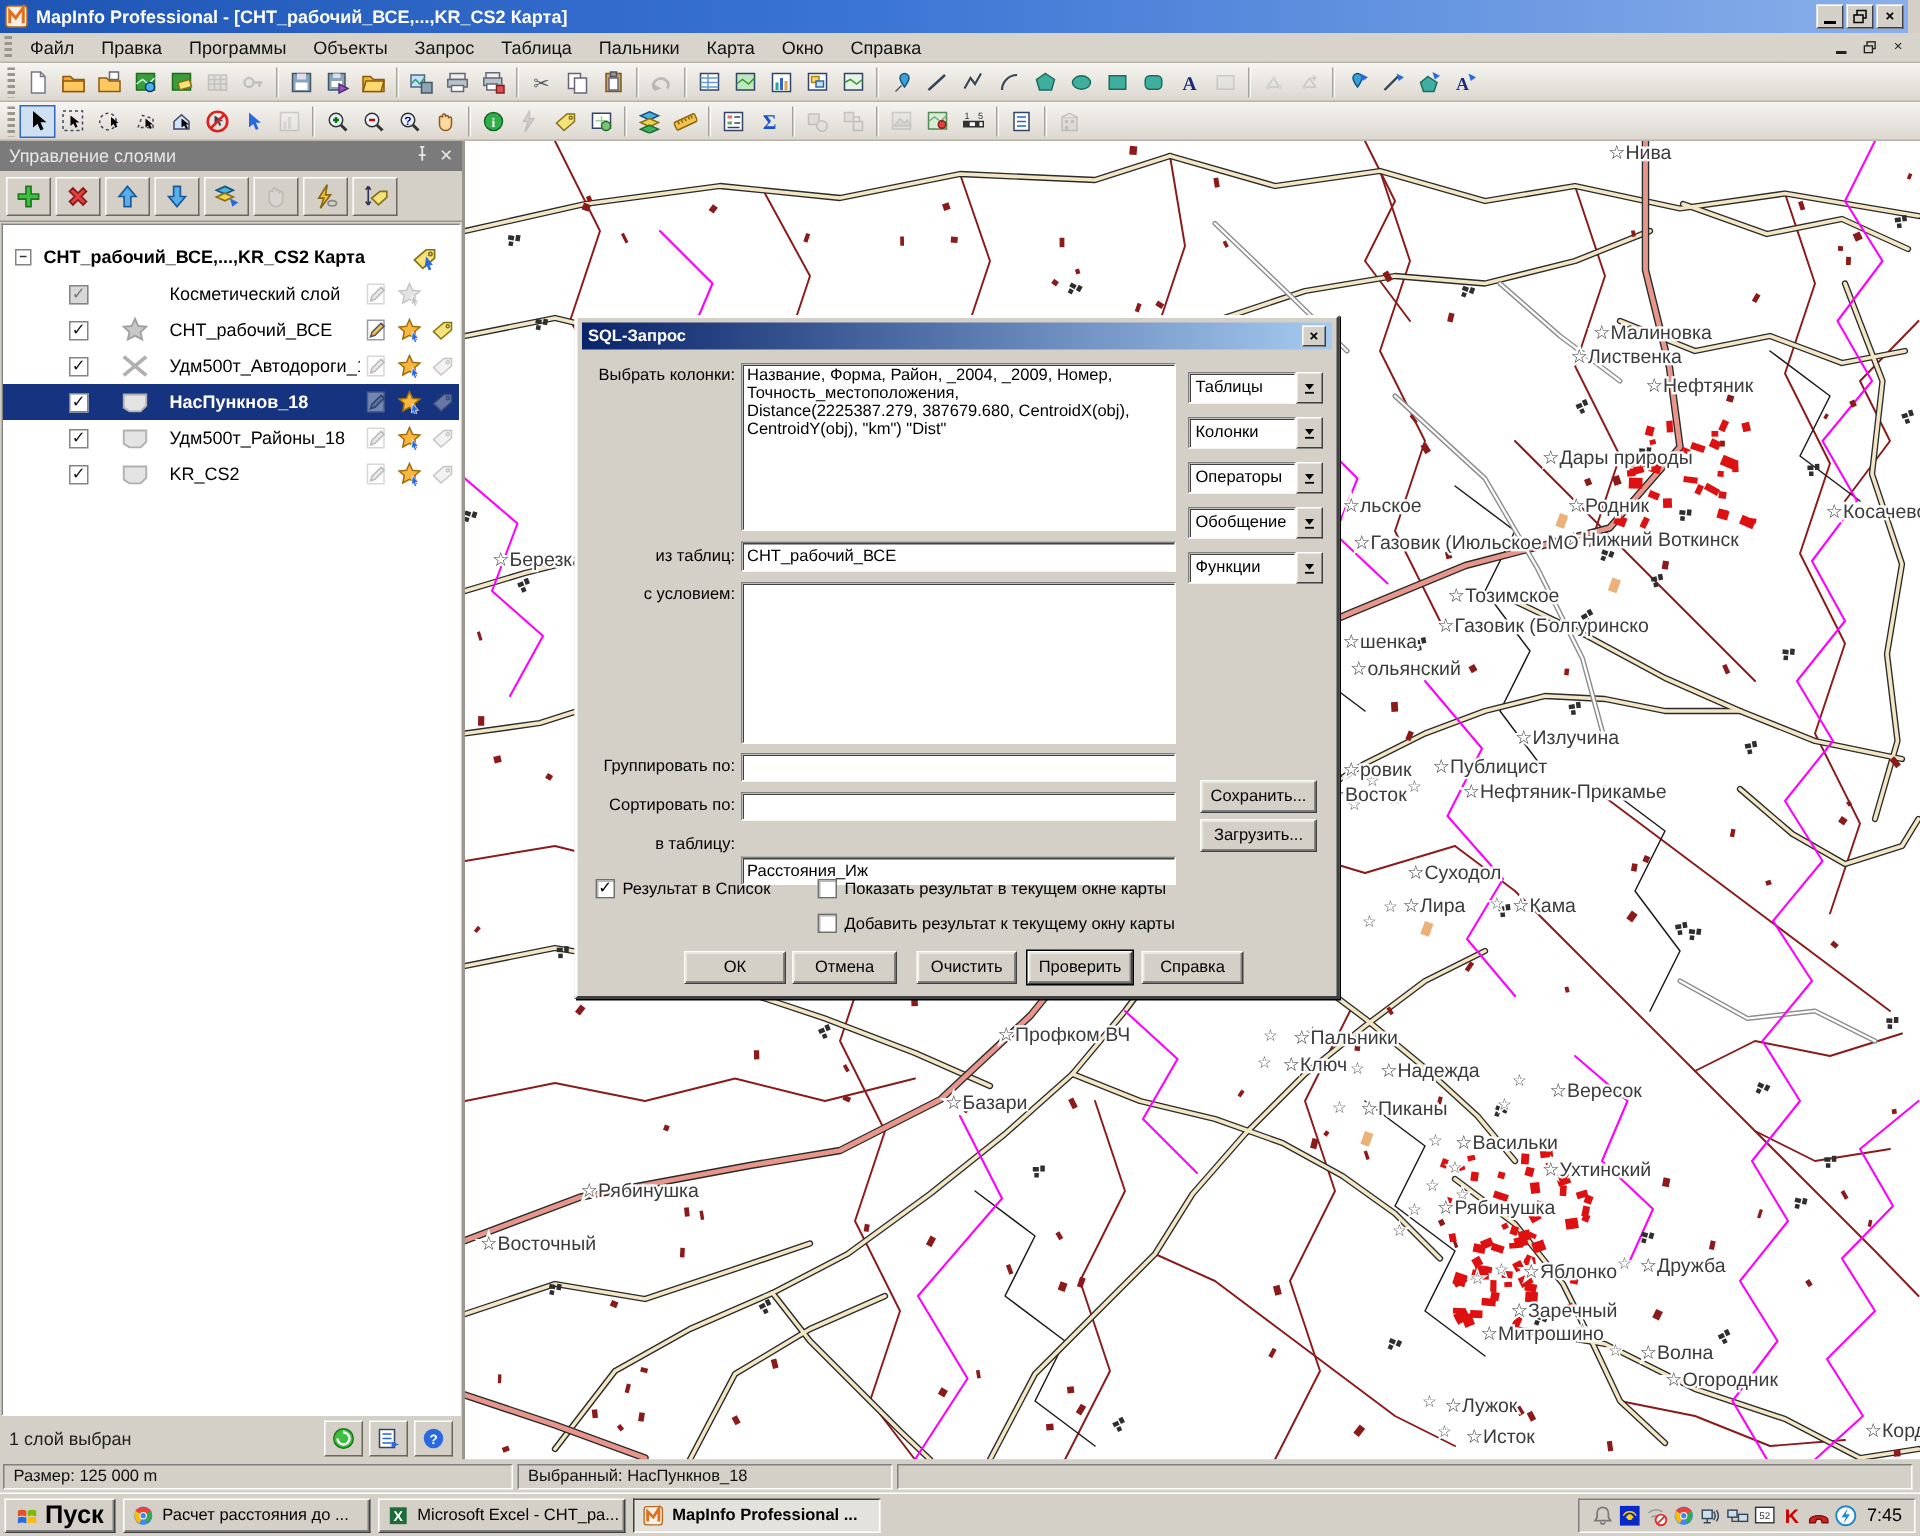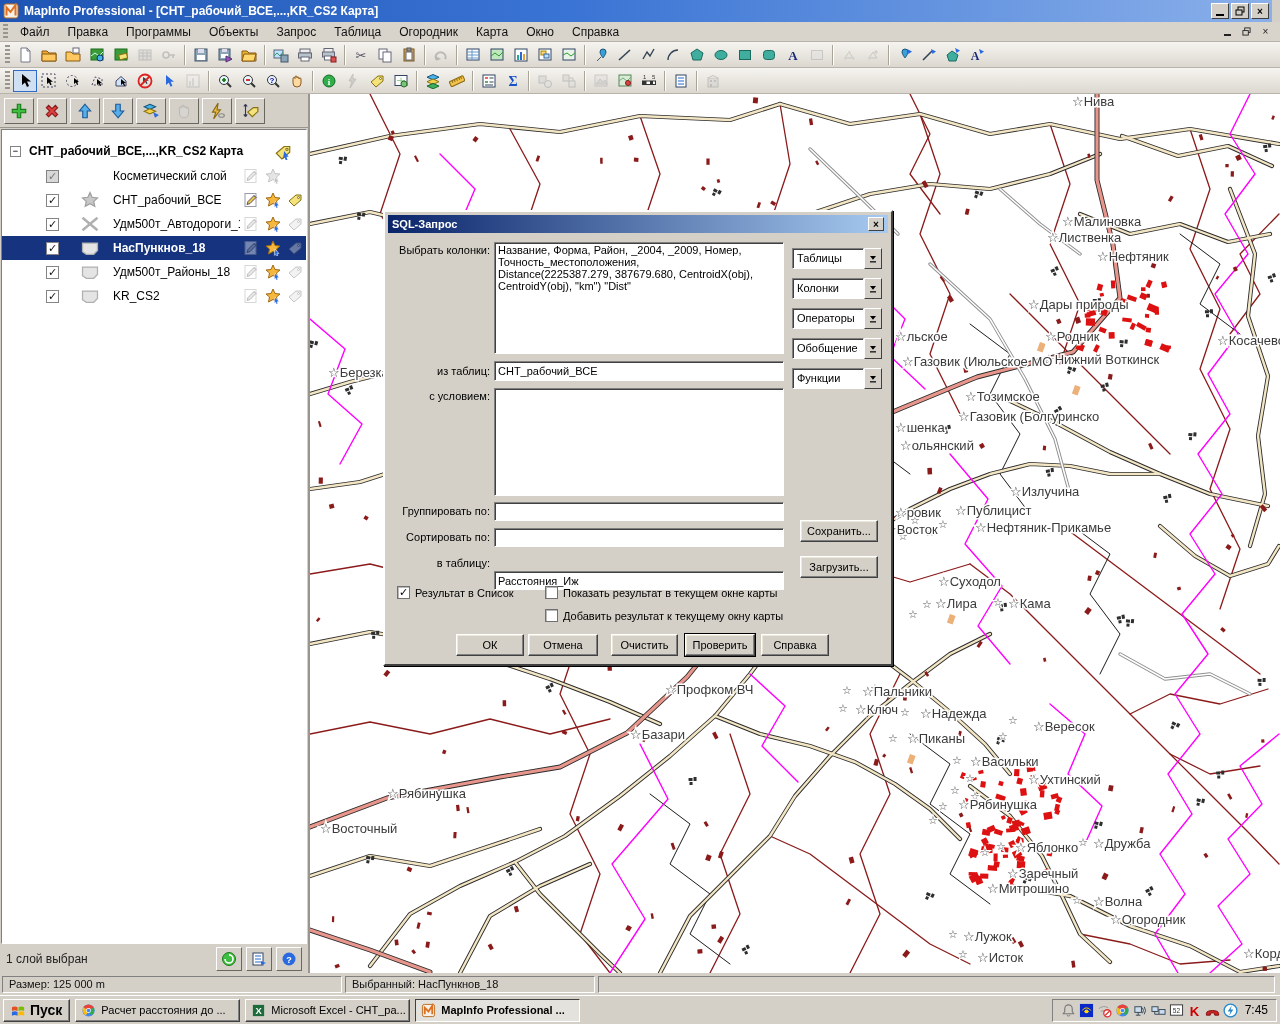--- a/index.html
+++ b/index.html
@@ -100,21 +100,21 @@
   
   #statusbar{left:0;top:973px;width:1280px;height:22px;background:#D4D0C8;display:flex;align-items:center;
     font-size:11px;color:#111;padding:2px;}
   .sb-seg{height:17px;border:1px solid;border-color:#808080 #fff #fff #808080;display:flex;align-items:center;
     padding:0 6px;margin-right:3px;}
 
   
   #taskbar{left:0;top:995px;width:1280px;height:29px;background:#D4D0C8;border-top:1px solid #fff;
     display:flex;align-items:center;padding:2px 3px;font-size:11px;}
   #start-btn{height:23px;background:#D4D0C8;border:1px solid;border-color:#fff #404040 #404040 #fff;
-    box-shadow:inset -1px -1px 0 #808080;display:flex;align-items:center;gap:4px;padding:0 7px;font-weight:bold;font-size:14px;}
+    box-shadow:inset -1px -1px 0 #808080;display:flex;align-items:center;gap:4px;padding:0 7px;font-weight:bold;font-size:17px;}
   .task{height:23px;width:165px;margin-left:5px;background:#D4D0C8;border:1px solid;
     border-color:#fff #404040 #404040 #fff;box-shadow:inset -1px -1px 0 #808080;
     display:flex;align-items:center;gap:5px;padding:0 5px;white-space:nowrap;overflow:hidden;}
   .task.active{border-color:#404040 #fff #fff #404040;box-shadow:none;background:#e4e2dc;font-weight:bold;}
   #tray{margin-left:auto;height:23px;border:1px solid;border-color:#808080 #fff #fff #808080;
     display:flex;align-items:center;gap:3px;padding:0 8px;}
   #clock{font-size:12px;margin-left:4px;color:#000;}
 </style>
 </head>
 <body>
@@ -143,21 +143,21 @@
 
 <div class="abs" id="menubar">
   <span class="grip"></span>
   <span id="menu-items" style="display:flex;">
       <span class="menu-item">Файл</span>
       <span class="menu-item">Правка</span>
       <span class="menu-item">Программы</span>
       <span class="menu-item">Объекты</span>
       <span class="menu-item">Запрос</span>
       <span class="menu-item">Таблица</span>
-      <span class="menu-item">Огородник</span>
+      <span class="menu-item">Пальники</span>
       <span class="menu-item">Карта</span>
       <span class="menu-item">Окно</span>
       <span class="menu-item">Справка</span>
     </span>
   <span class="mdi-btns">
     <span class="mdi-btn">
         <span style="width:7px;height:2px;background:#222;margin-top:7px;"></span>
       </span>
     <span class="mdi-btn">
         <svg viewBox="0 0 10 10" width="9" height="9">
@@ -723,20 +723,29 @@
         <svg viewBox="0 0 16 16" width="16" height="16">
           <rect x="3" y="5" width="10" height="9" fill="#ccc" stroke="#888"></rect>
           <path d="M3 5l5-2.5L13 5" fill="#ddd" stroke="#888"></path>
           <path d="M5 7h2v2H5zM9 7h2v2H9zM5 11h2v3H5z" fill="#888"></path>
         </svg>
       </span>
     </span>
   </div>
 
 <div class="abs" id="layer-panel">
+  <div id="lp-title">
+    <span>Управление слоями</span>
+    <span class="sp">
+      <span><svg viewBox="0 0 12 12" width="11" height="11">
+            <path d="M6 1v6M3.5 7h5M4.5 1h3M6 7v4" stroke="#e8e8e8" stroke-width="1.3" fill="none"></path>
+          </svg></span>
+      <span>✕</span>
+    </span>
+  </div>
   <div id="lp-toolbar">
       <span class="lp-btn">
         <span class="icon">
           <svg viewBox="0 0 16 16" width="18" height="18">
             <path d="M6.5 2h3v4.5H14v3H9.5V14h-3V9.5H2v-3h4.5z" fill="#3fbf3f" stroke="#1a7a1a"></path>
           </svg>
         </span>
       </span>
       <span class="lp-btn">
         <span class="icon">
@@ -1743,21 +1752,21 @@
   <input class="dinput sunken" style="top: 149px; height: 20px;" value="СНТ_рабочий_ВСЕ">
   <div class="dlbl" style="left:5px;top:178px;">с условием:</div>
   <textarea class="dinput sunken" style="top: 176px; height: 108px;"></textarea>
   <div class="dlbl" style="left:5px;top:293px;">Группировать по:</div>
   <input class="dinput sunken" style="top: 290px; height: 19px;">
   <div class="dlbl" style="left:5px;top:319px;">Сортировать по:</div>
   <input class="dinput sunken" style="top: 316px; height: 19px;">
   <div class="dlbl" style="left:5px;top:345px;">в таблицу:</div>
   <input class="dinput sunken" style="top: 359px; height: 19px;" value="Расстояния_Иж">
   <div class="btn3d" style="left:415px;top:308px;width:78px;">Сохранить...</div>
-  <div class="btn3d" style="left:415px;top:344px;width:78px;">Загрузить...</div>
+  <div class="btn3d" style="left:415px;top:334px;width:78px;">Загрузить...</div>
   <div id="dlg-extra">
       <div class="combo" style="top: 36px;">
         <span class="combo-label">Таблицы</span>
         <span class="combo-btn">
           <svg viewBox="0 0 16 16" width="12" height="12">
             <path d="M4 4h8l-4 5z" fill="#000"></path>
             <rect x="4" y="11" width="8" height="1.6" fill="#000"></rect>
           </svg>
         </span>
       </div>

